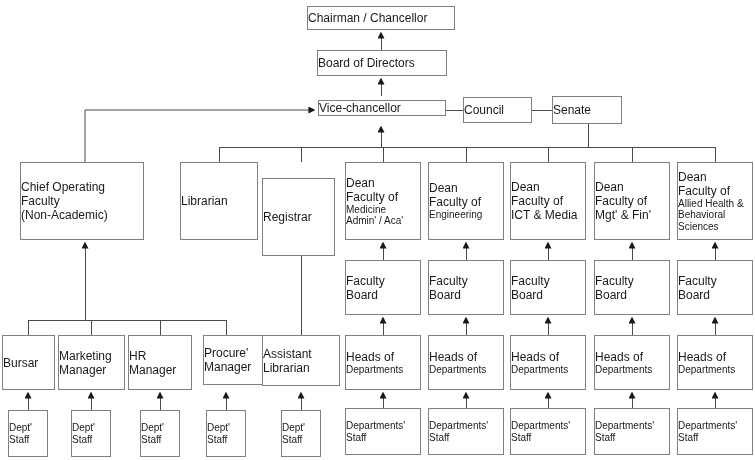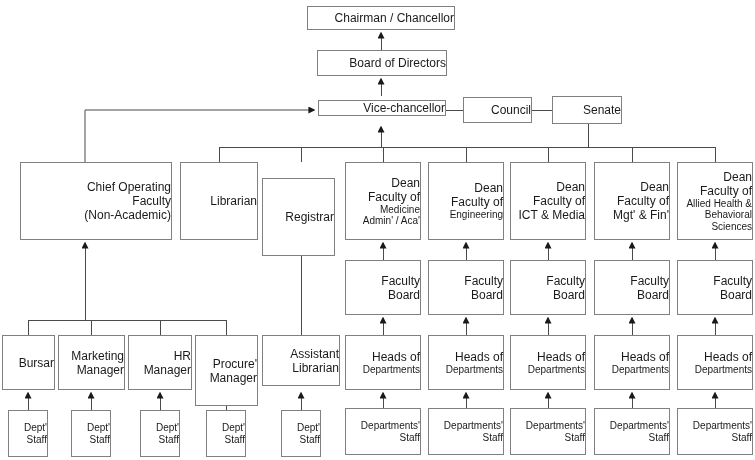--- a/index.html
+++ b/index.html
@@ -4,21 +4,21 @@
 <style>
   html,body { margin:0; padding:0; background:#ffffff; }
   .stage {
     position:relative; width:755px; height:460px; background:#ffffff;
     font-family:"Liberation Sans", sans-serif; color:#1a1a1a; overflow:hidden;
   }
   svg.wires { position:absolute; left:0; top:0; }
   .node {
     position:absolute; box-sizing:border-box; background:#ffffff;
     border:1px solid #808080; display:flex; flex-direction:column;
-    align-items:center; justify-content:center; text-align:right;
+    align-items:center; justify-content:center; text-align:left;
   }
   .ln { width:100%; white-space:nowrap; }
   .lg { font-size:12px; line-height:14px; }
   .sm { font-size:10px; line-height:11.5px; }
 </style>
 </head>
 <body>
 
 <div class="stage">
 
@@ -94,21 +94,21 @@
   <div class="node" style="left:318px;top:100px;width:128px;height:16px">
     <div class="ln lg">Vice-chancellor</div>
   </div>
   <div class="node" style="left:463px;top:97px;width:69px;height:26px">
     <div class="ln lg">Council</div>
   </div>
   <div class="node" style="left:552px;top:96px;width:70px;height:28px">
     <div class="ln lg">Senate</div>
   </div>
 
-  <div class="node" style="left:20px;top:162px;width:152px;height:78px">
+  <div class="node" style="left:20px;top:162px;width:124px;height:78px">
     <div class="ln lg">Chief Operating</div>
     <div class="ln lg">Faculty</div>
     <div class="ln lg">(Non-Academic)</div>
   </div>
   <div class="node" style="left:180px;top:162px;width:78px;height:78px">
     <div class="ln lg">Librarian</div>
   </div>
   <div class="node" style="left:262px;top:178px;width:73px;height:78px">
     <div class="ln lg">Registrar</div>
   </div>
@@ -208,21 +208,21 @@
     <div class="ln lg">Bursar</div>
   </div>
   <div class="node" style="left:58px;top:335px;width:67px;height:55px">
     <div class="ln lg">Marketing</div>
     <div class="ln lg">Manager</div>
   </div>
   <div class="node" style="left:128px;top:335px;width:64px;height:55px">
     <div class="ln lg">HR</div>
     <div class="ln lg">Manager</div>
   </div>
-  <div class="node" style="left:195px;top:335px;width:63px;height:71px">
+  <div class="node" style="left:203px;top:335px;width:63px;height:50px">
     <div class="ln lg">Procure'</div>
     <div class="ln lg">Manager</div>
   </div>
   <div class="node" style="left:262px;top:335px;width:78px;height:51px">
     <div class="ln lg">Assistant</div>
     <div class="ln lg">Librarian</div>
   </div>
 
   <div class="node" style="left:8px;top:410px;width:40px;height:47px">
     <div class="ln sm">Dept'</div>

